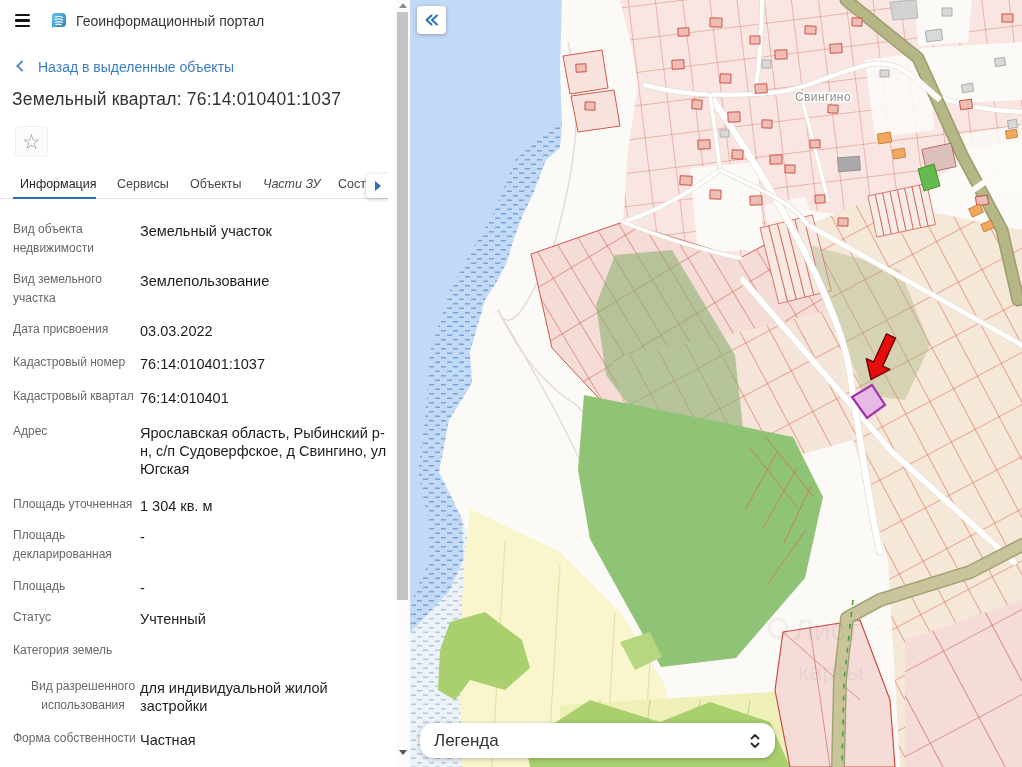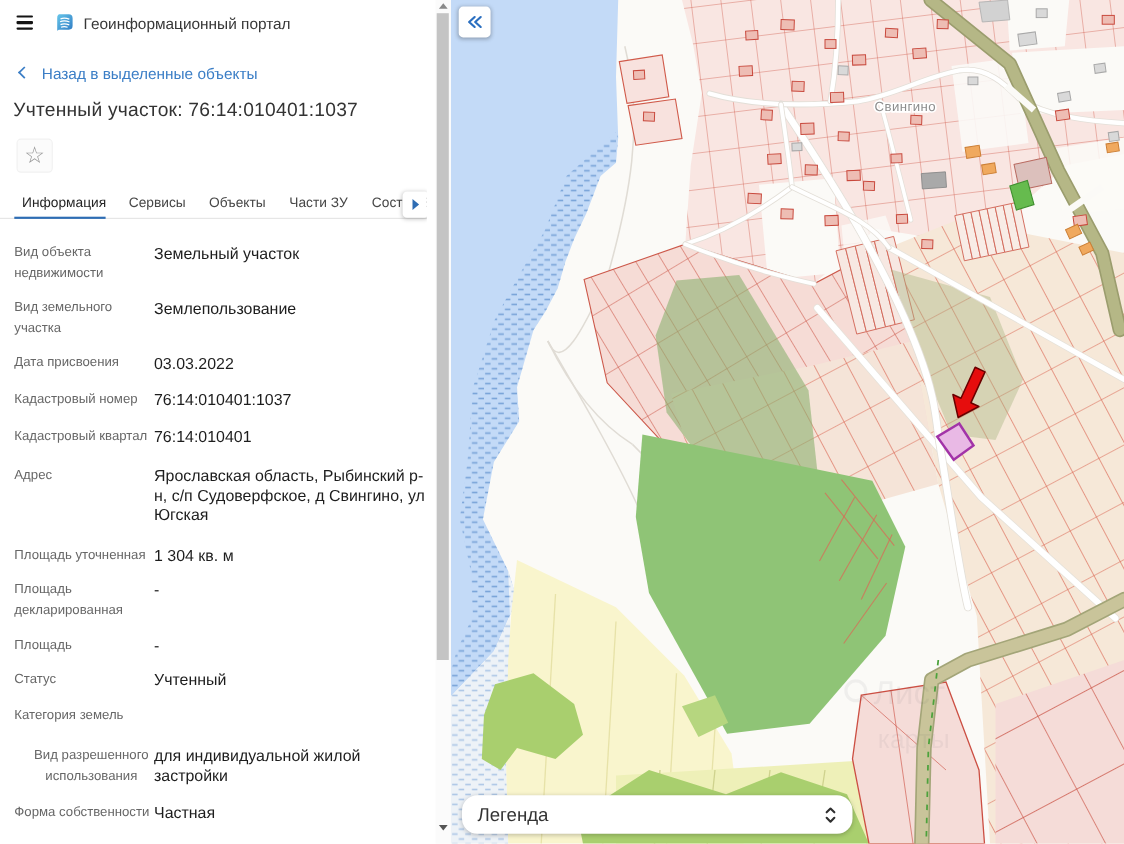--- a/index.html
+++ b/index.html
@@ -47,27 +47,27 @@
       <stop offset="0" stop-color="#67c6ea"></stop>
             <stop offset="1" stop-color="#2f7cc4"></stop>
           </linearGradient>
         </defs>
     <path d="M2.5 1 h9 a3.5 3.5 0 0 1 3.5 3.5 v7 a3.5 3.5 0 0 1 -3.5 3.5 h-9 L1 16 V4.5 A3.5 3.5 0 0 1 2.5 1 Z" fill="url(#lg)"></path>
     <path d="M4 5.2 C6.5 4 9.5 4.4 12 5.4 M3.6 7.8 C6.5 6.6 9.5 7 12.2 8 M4 10.4 C6.5 9.2 9.5 9.6 12 10.6 M4.5 12.8 C6.5 11.8 8.5 12 10.5 12.8" stroke="#fff" stroke-width="1.1" fill="none"></path>
   </svg></div>
   <div class="brand">Геоинформационный портал</div>
   <div class="backarrow"></div>
   <div class="backlink">Назад в выделенные объекты</div>
-  <div class="title">Учтенный участок: 76:14:010401:1037</div>
+  <div class="title">Земельный квартал: 76:14:010401:1037</div>
   <div class="starbtn">☆</div>
   <div class="tabs">
     <span class="tab active" style="left:20px;">Информация</span>
     <span class="tab" style="left:117px;">Сервисы</span>
     <span class="tab" style="left:190px;">Объекты</span>
-    <span class="tab" style="left:263px;">Части ЗУ</span>
+    <span class="tab" style="left:263px;font-style:italic;">Части ЗУ</span>
     <span class="tab" style="left:338px;">Состав ЗУ</span>
     <span class="tab" style="left:391px;">ы</span>
     <div class="tabmore"></div>
     <div class="tabline"></div>
   </div>
   <div class="lbl" style="top:220px;">Вид объекта<br>недвижимости</div>
   <div class="val" style="top:222px;">Земельный участок</div>
   <div class="lbl" style="top:270px;">Вид земельного<br>участка</div>
   <div class="val" style="top:272px;">Землепользование</div>
   <div class="lbl" style="top:320px;">Дата присвоения</div>

